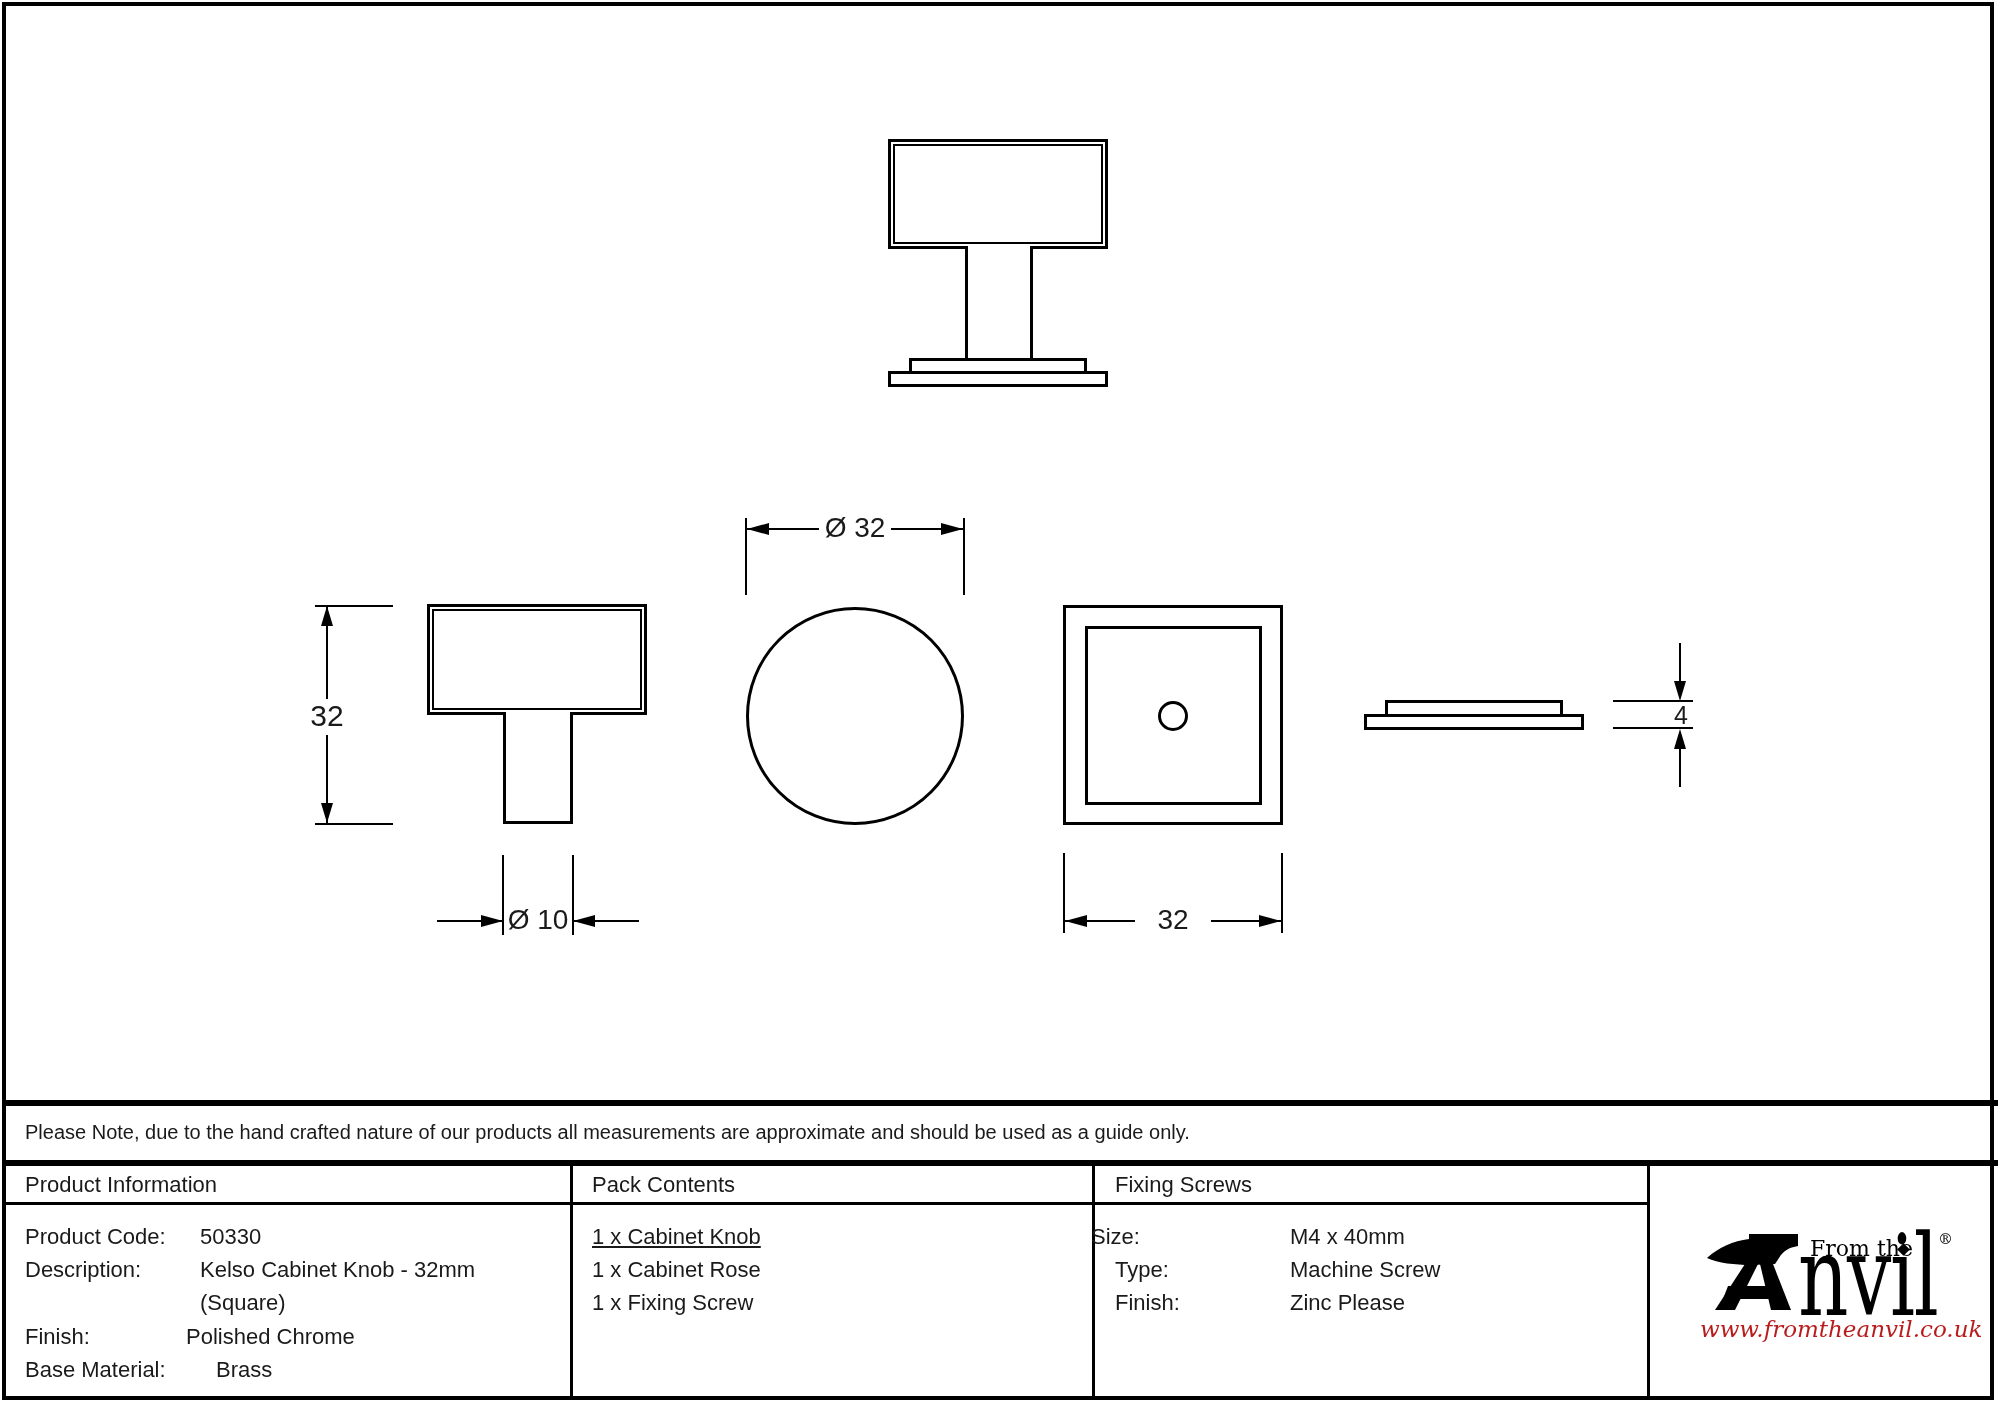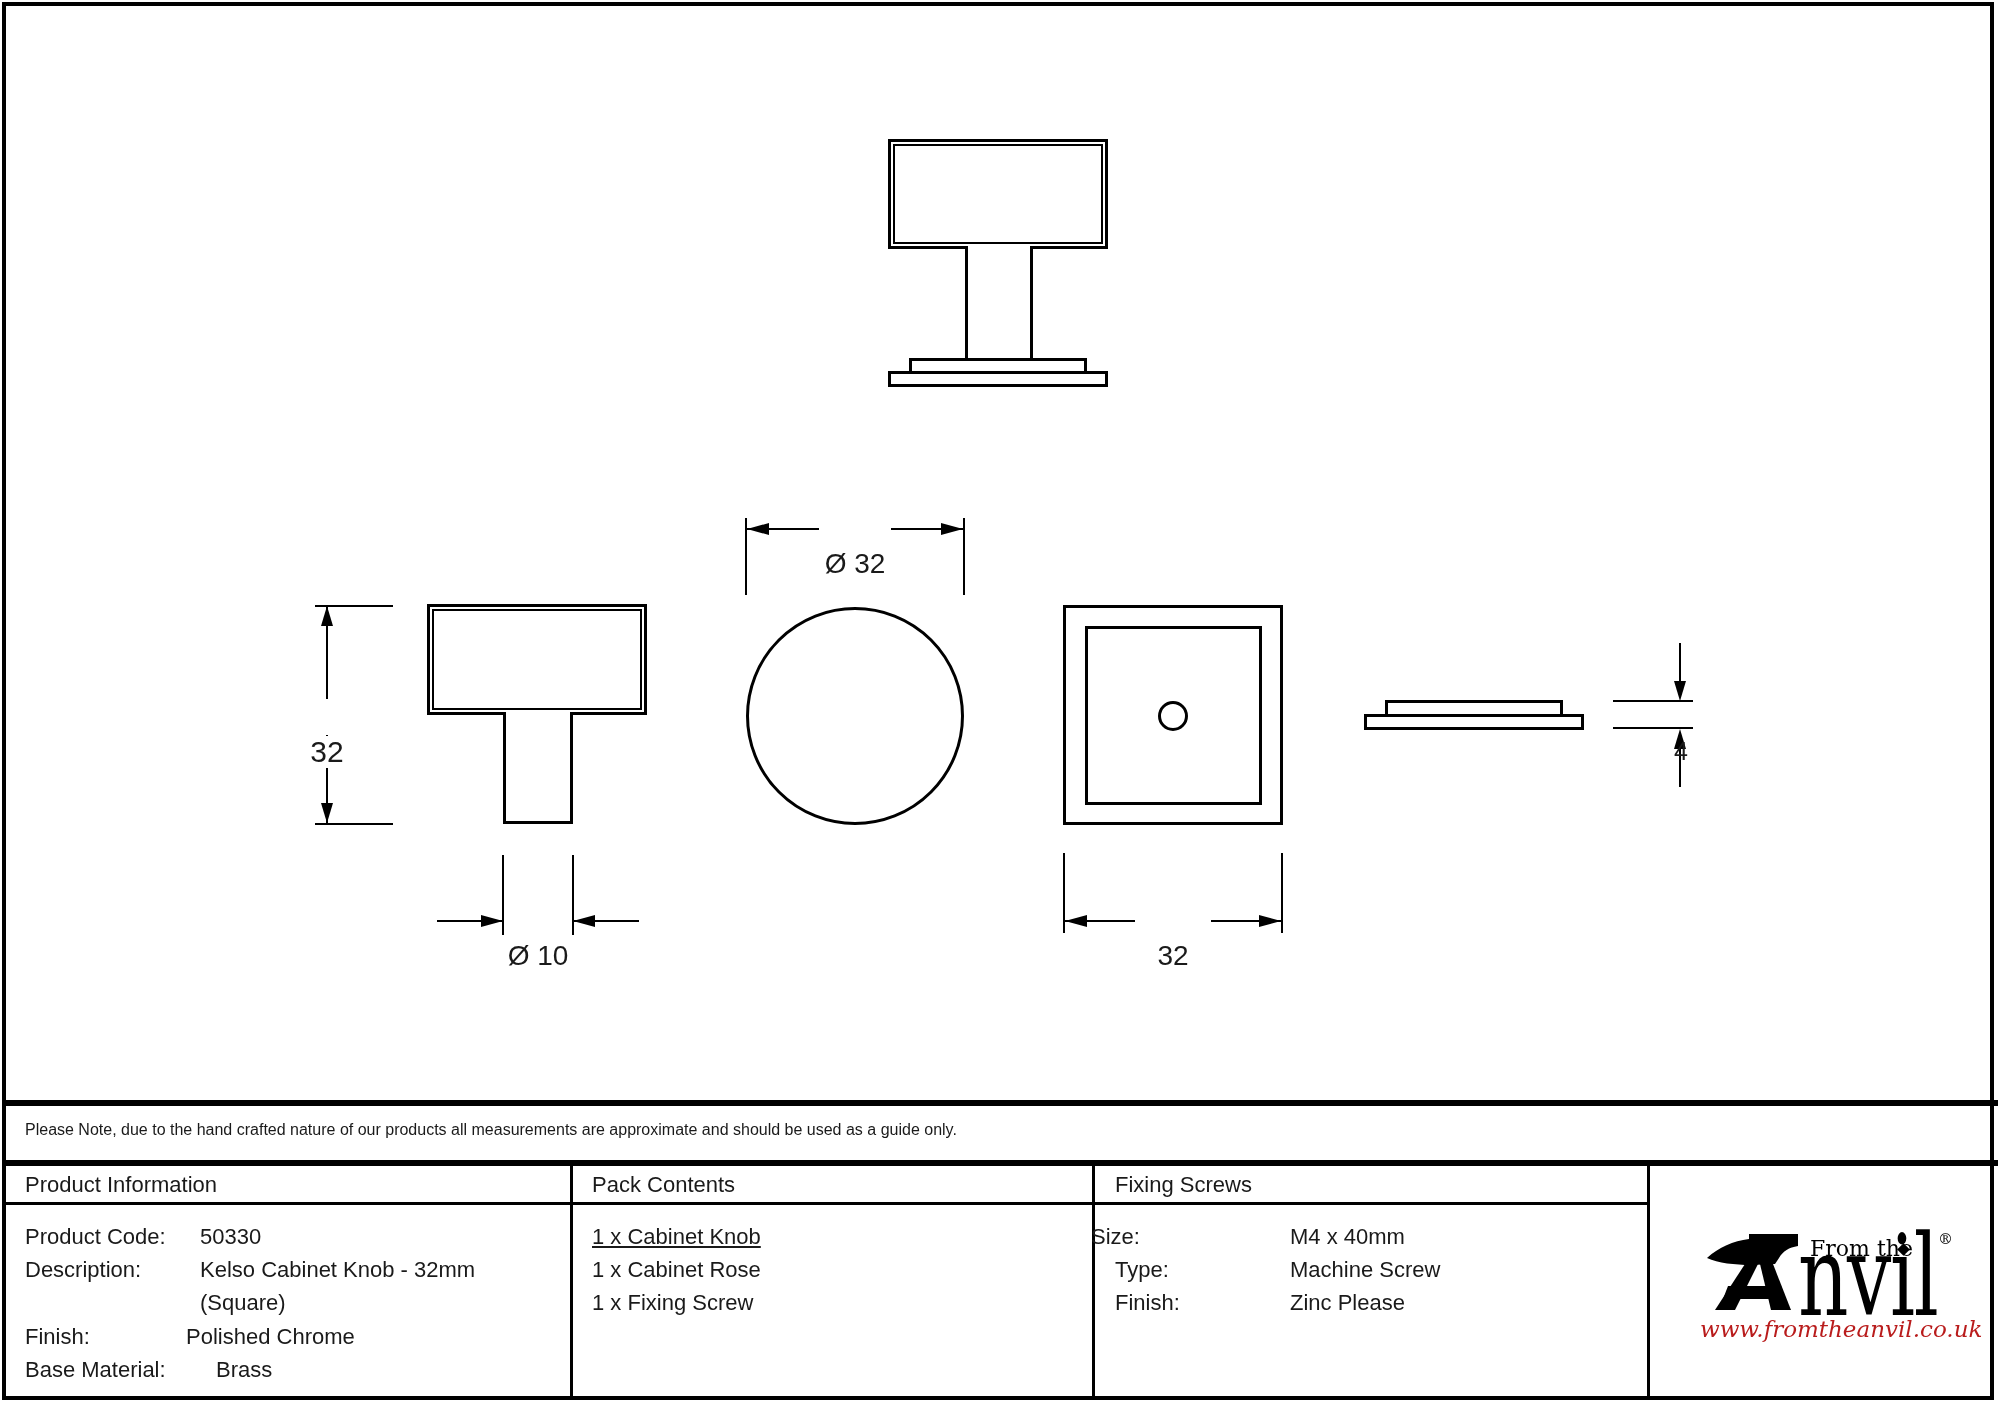--- a/index.html
+++ b/index.html
@@ -11,21 +11,21 @@
   .hline,.vline{position:absolute;background:#000;}
   .box{position:absolute;border:3px solid #000;box-sizing:border-box;background:#fff;}
   .thin{border-width:2px;}
   .round{border-radius:50%;}
   
   .arrU,.arrD,.arrL,.arrR{position:absolute;width:0;height:0;}
   .arrU{border-left:6px solid transparent;border-right:6px solid transparent;border-bottom:20px solid #000;}
   .arrD{border-left:6px solid transparent;border-right:6px solid transparent;border-top:20px solid #000;}
   .arrL{border-top:6px solid transparent;border-bottom:6px solid transparent;border-right:22px solid #000;}
   .arrR{border-top:6px solid transparent;border-bottom:6px solid transparent;border-left:22px solid #000;}
-  .dimtext{position:absolute;font-size:30px;color:#1a1a1a;text-align:center;background:#fff;line-height:1.05;margin-top:36px;}
+  .dimtext{position:absolute;font-size:30px;color:#1a1a1a;text-align:center;background:#fff;line-height:1.05;}
   .celltext{position:absolute;font-size:22px;color:#1a1a1a;white-space:nowrap;}
   .sect-title{position:absolute;font-size:22px;color:#1a1a1a;white-space:nowrap;}
   .serif{font-family:"DejaVu Serif",serif;}
 </style>
 </head>
 <body>
 
 <div id="canvas">
   <div id="frame"></div>
 
@@ -89,21 +89,21 @@
     <div class="hline" style="left:1613px;top:700px;width:80px;height:2px;"></div>
     <div class="hline" style="left:1613px;top:727px;width:80px;height:2px;"></div>
     <div class="vline" style="left:1679px;top:643px;width:2px;height:48px;"></div>
     <div class="vline" style="left:1679px;top:738px;width:2px;height:49px;"></div>
     <div class="arrD" style="left:1674px;top:681px;"></div>
     <div class="arrU" style="left:1674px;top:729px;"></div>
     <div class="dimtext" style="left:1666px;top:702px;width:30px;font-size:25px;background:transparent;">4</div>
   </div>
 
   <div class="hline" style="left:2px;top:1100px;width:1996px;height:6px;"></div>
-  <div class="celltext" style="left:25px;top:1121px;font-size:16px;text-align:center;">Please Note, due to the hand crafted nature of our products all measurements are approximate and should be used as a guide only.</div>
+  <div class="celltext" style="left:25px;top:1121px;font-size:20px;text-align:center;">Please Note, due to the hand crafted nature of our products all measurements are approximate and should be used as a guide only.</div>
   <div class="hline" style="left:2px;top:1160px;width:1996px;height:6px;"></div>
 
   <div class="hline" style="left:2px;top:1202px;width:1645px;height:3px;"></div>
   <div class="vline" style="left:570px;top:1166px;width:3px;height:234px;"></div>
   <div class="vline" style="left:1092px;top:1166px;width:3px;height:234px;"></div>
   <div class="vline" style="left:1647px;top:1166px;width:3px;height:234px;"></div>
 
   <div class="sect-title" style="left:25px;top:1172px;">Product Information</div>
   <div class="celltext" style="left:25px;top:1224px;">Product Code:</div>
   <div class="celltext" style="left:200px;top:1224px;">50330</div>

